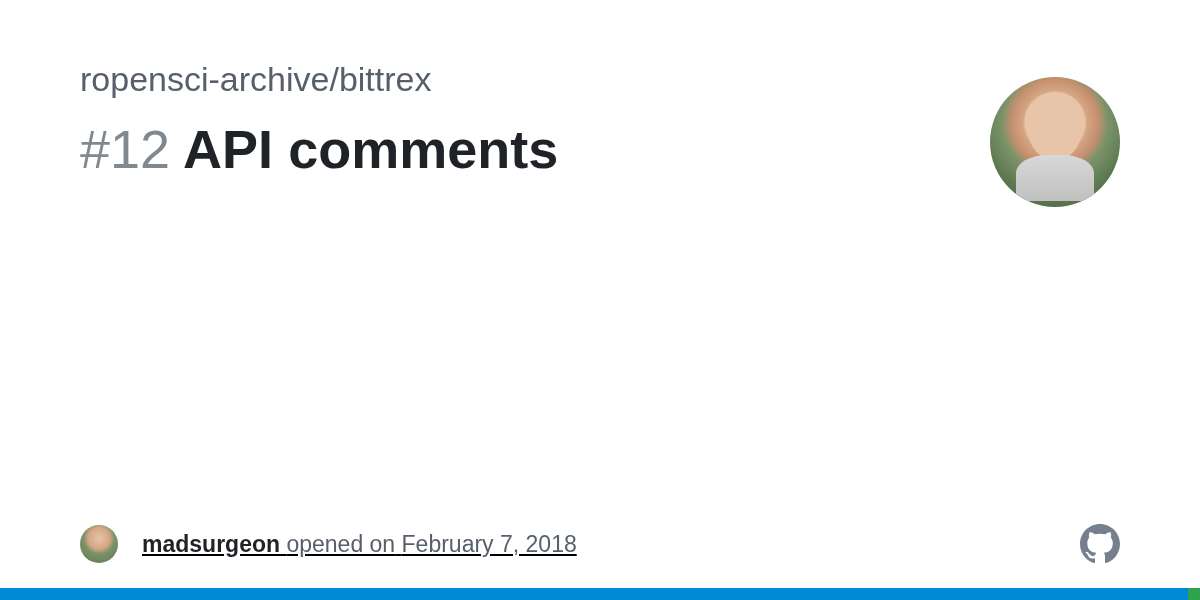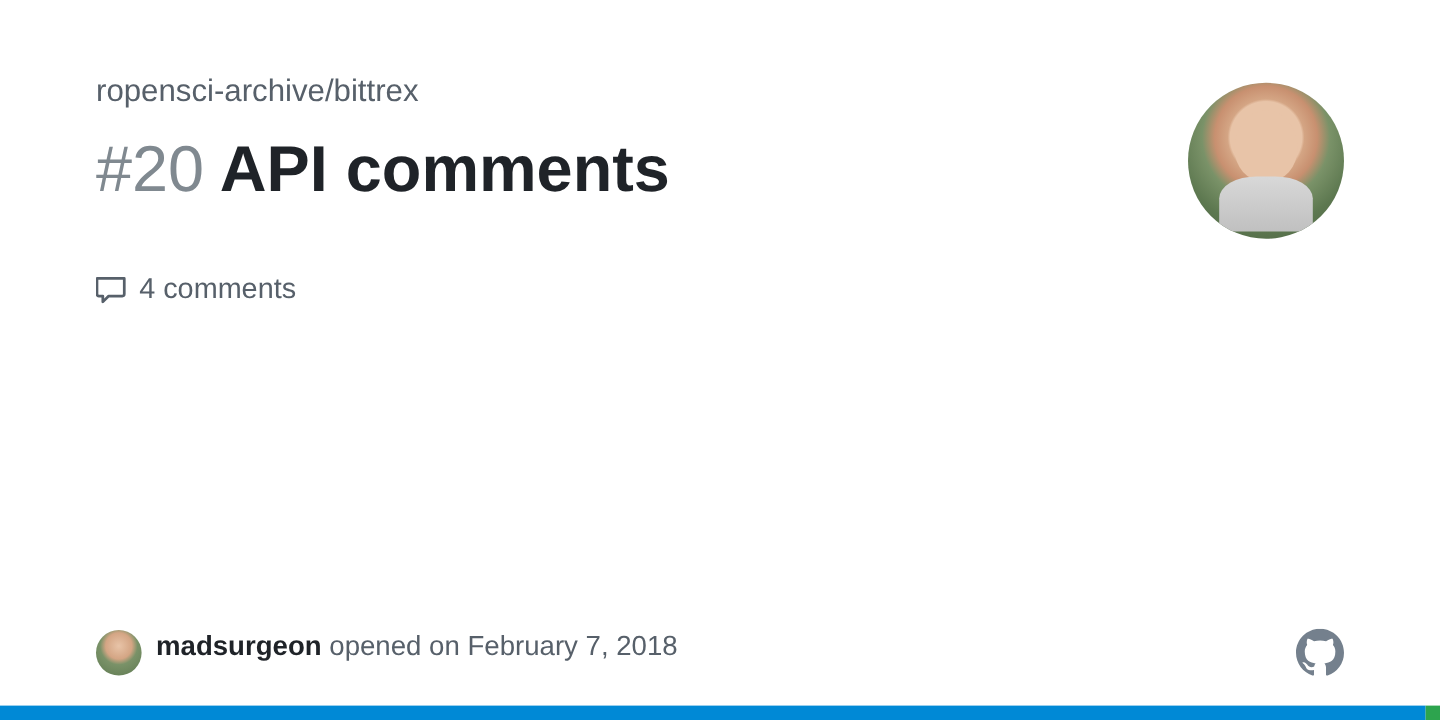--- a/index.html
+++ b/index.html
@@ -14,21 +14,21 @@
       background: #ffffff;
       position: relative;
       overflow: hidden;
     }
     .container {
       padding: 60px 80px 0 80px;
       height: 100%;
       position: relative;
     }
     .repo-path {
-      font-size: 26px;
+      font-size: 34px;
       color: #57606a;
       margin-bottom: 18px;
       font-weight: 400;
     }
     .title-row {
       display: flex;
       align-items: flex-start;
       justify-content: space-between;
       margin-bottom: 28px;
     }
@@ -90,22 +90,23 @@
       position: absolute;
       bottom: 36px;
       left: 80px;
       right: 80px;
       display: flex;
       align-items: center;
       justify-content: space-between;
     }
     .footer-left {
       display: flex;
-      align-items: flex-start;
-      gap: 12px;
+      align-items: center;
+      gap: 24px;
+      text-decoration: underline;
     }
     .avatar-small {
       width: 38px;
       height: 38px;
       border-radius: 50%;
       background: radial-gradient(circle at 50% 35%, #e8c4a8 0%, #d4a584 35%, #7a9268 50%, #5d7850 100%);
       flex-shrink: 0;
     }
     .author-line {
       font-size: 23px;
@@ -139,33 +140,27 @@
   </style>
 </head>
 <body>
 
 <div class="container">
   <div class="repo-path">ropensci-archive/bittrex</div>
 
   <div class="title-row">
     <div class="title-block">
       <h1 class="issue-title">
-        <span class="issue-number">#20</span>
+        <span class="issue-number">#12</span>
         <span>API comments</span>
       </h1>
     </div>
     <div class="avatar-large"></div>
   </div>
 
-  <div class="comments-row">
-    <svg class="comment-icon" viewBox="0 0 16 16" fill="none" stroke="#57606a" stroke-width="1.4">
-      <path d="M1.5 2.5 h13 a0 0 0 0 1 0 0 v8 a1 1 0 0 1 -1 1 h-7 l-3 3 v-3 h-2 a1 1 0 0 1 -1 -1 v-8 z" stroke-linejoin="round"></path>
-    </svg>
-    <span>4 comments</span>
-  </div>
 
   <div class="footer">
     <div class="footer-left">
       <div class="avatar-small"></div>
       <div class="author-line">
         <span class="author-name">madsurgeon</span>
         <span>opened on</span>
         <span>February 7, 2018</span>
       </div>
     </div>

